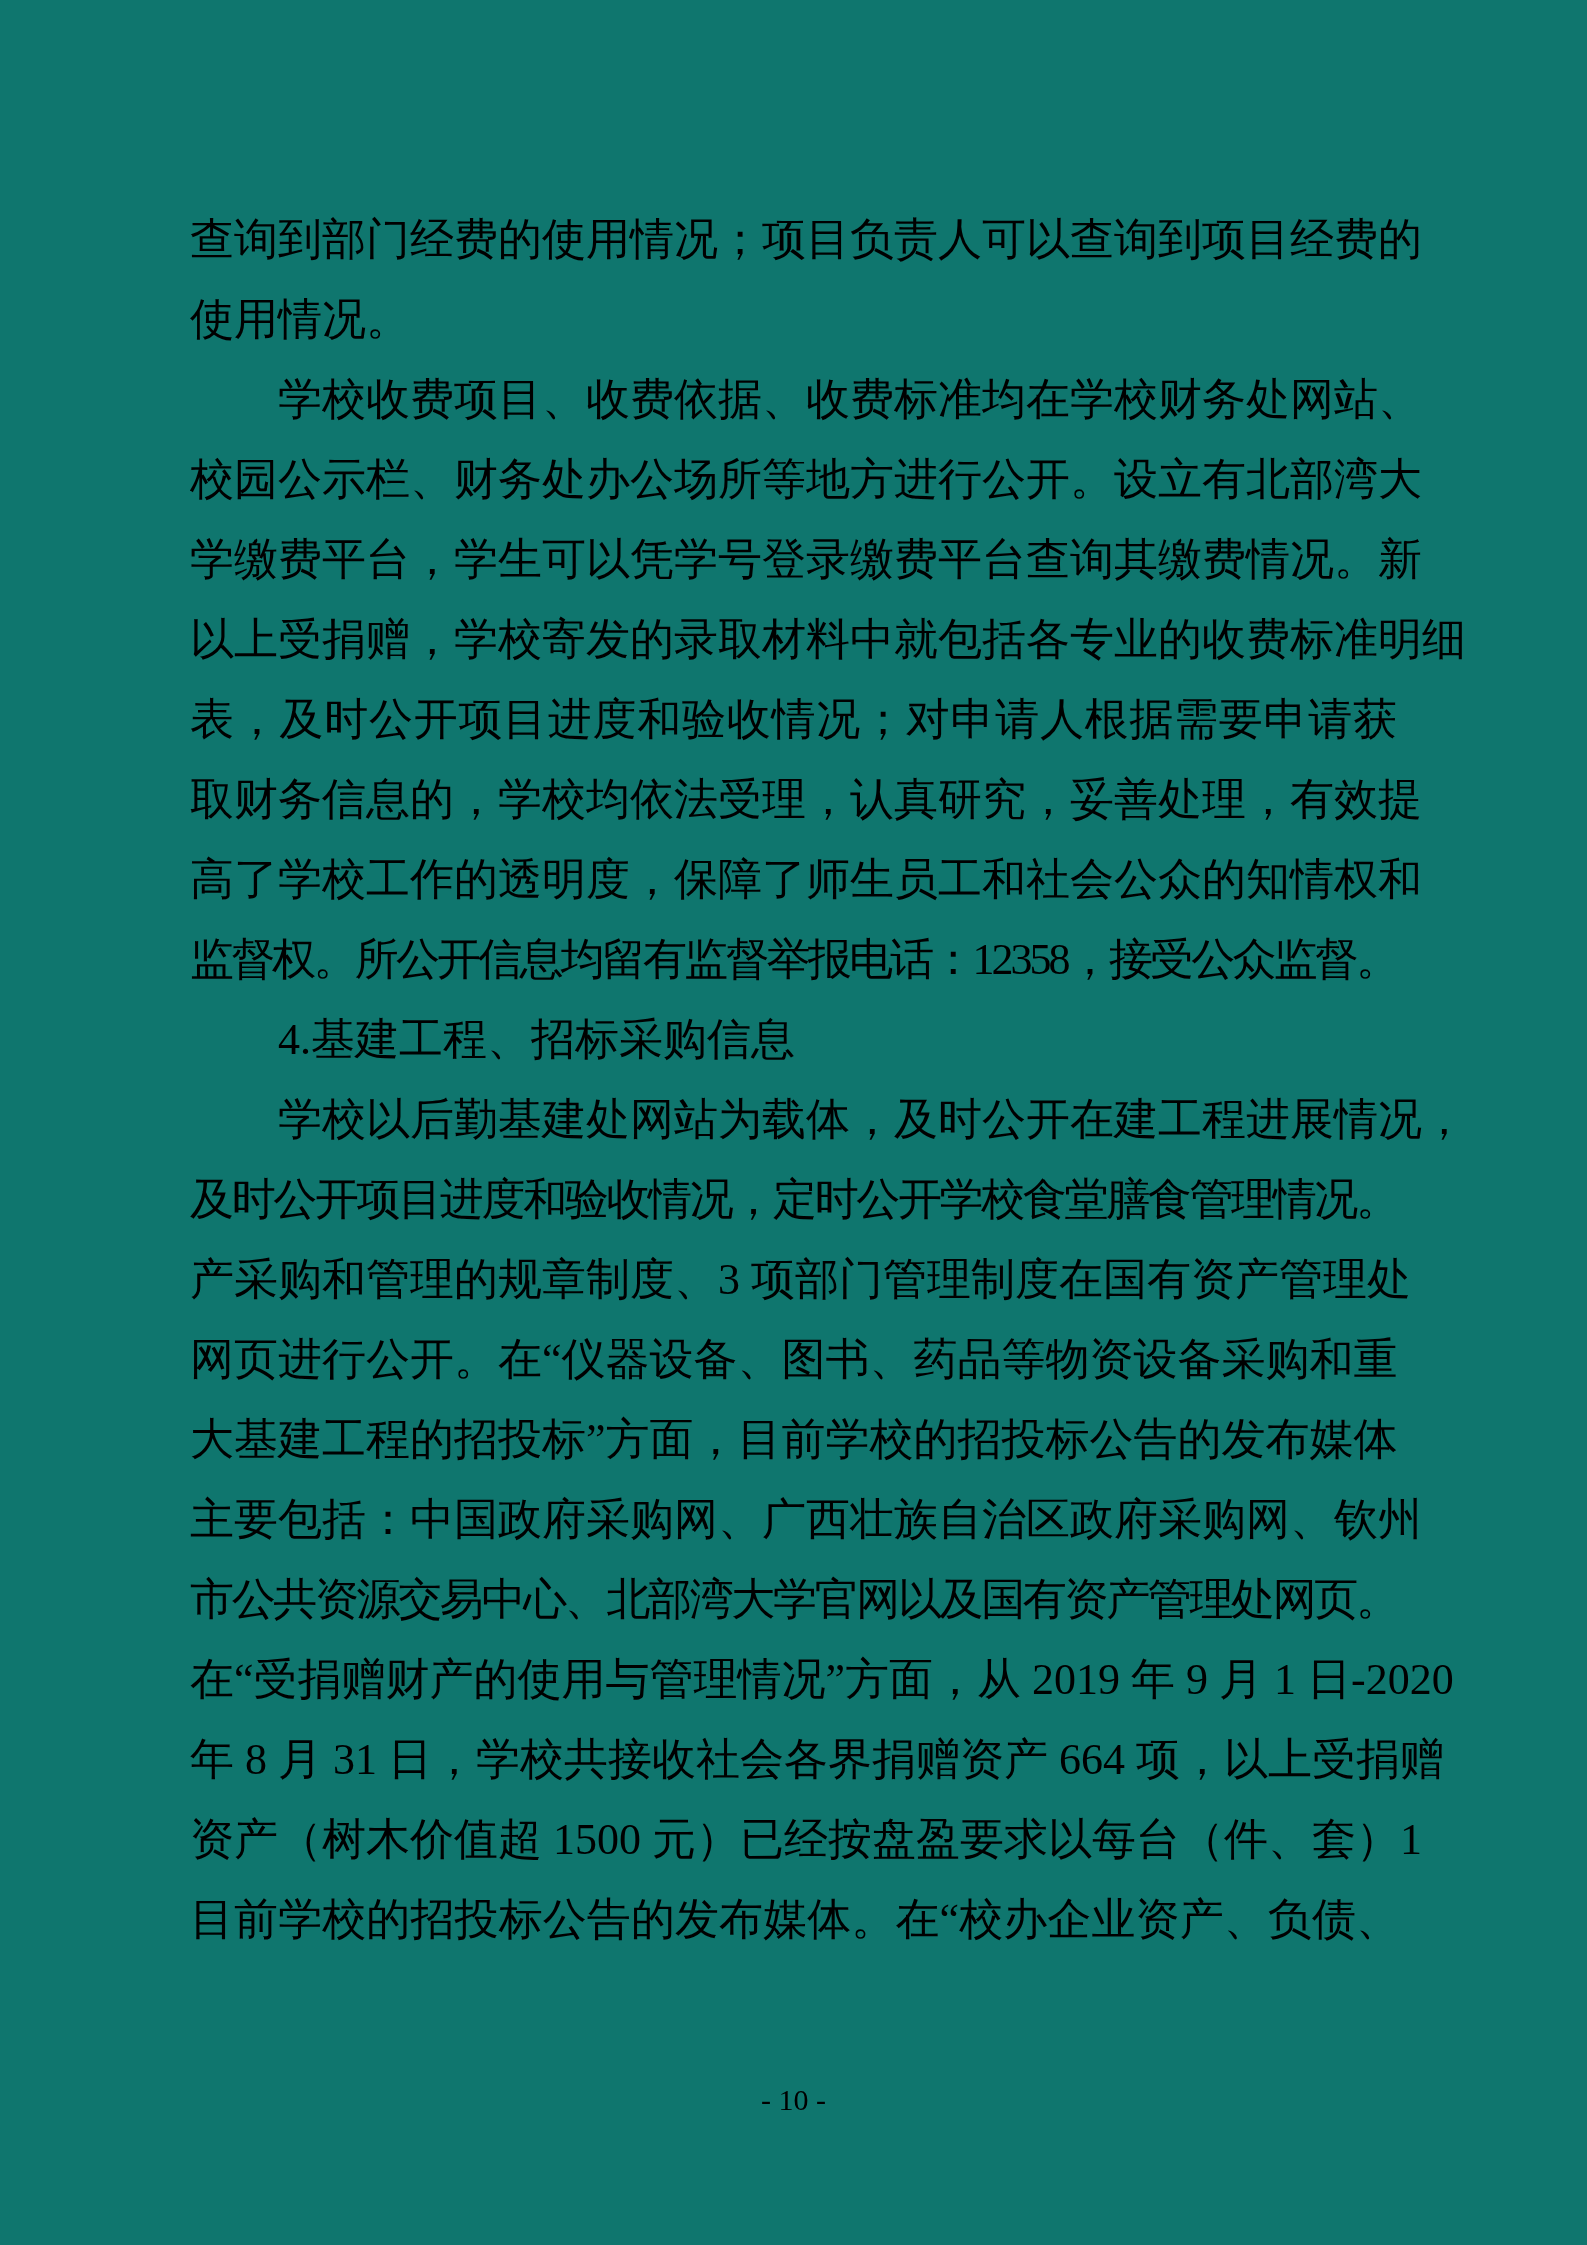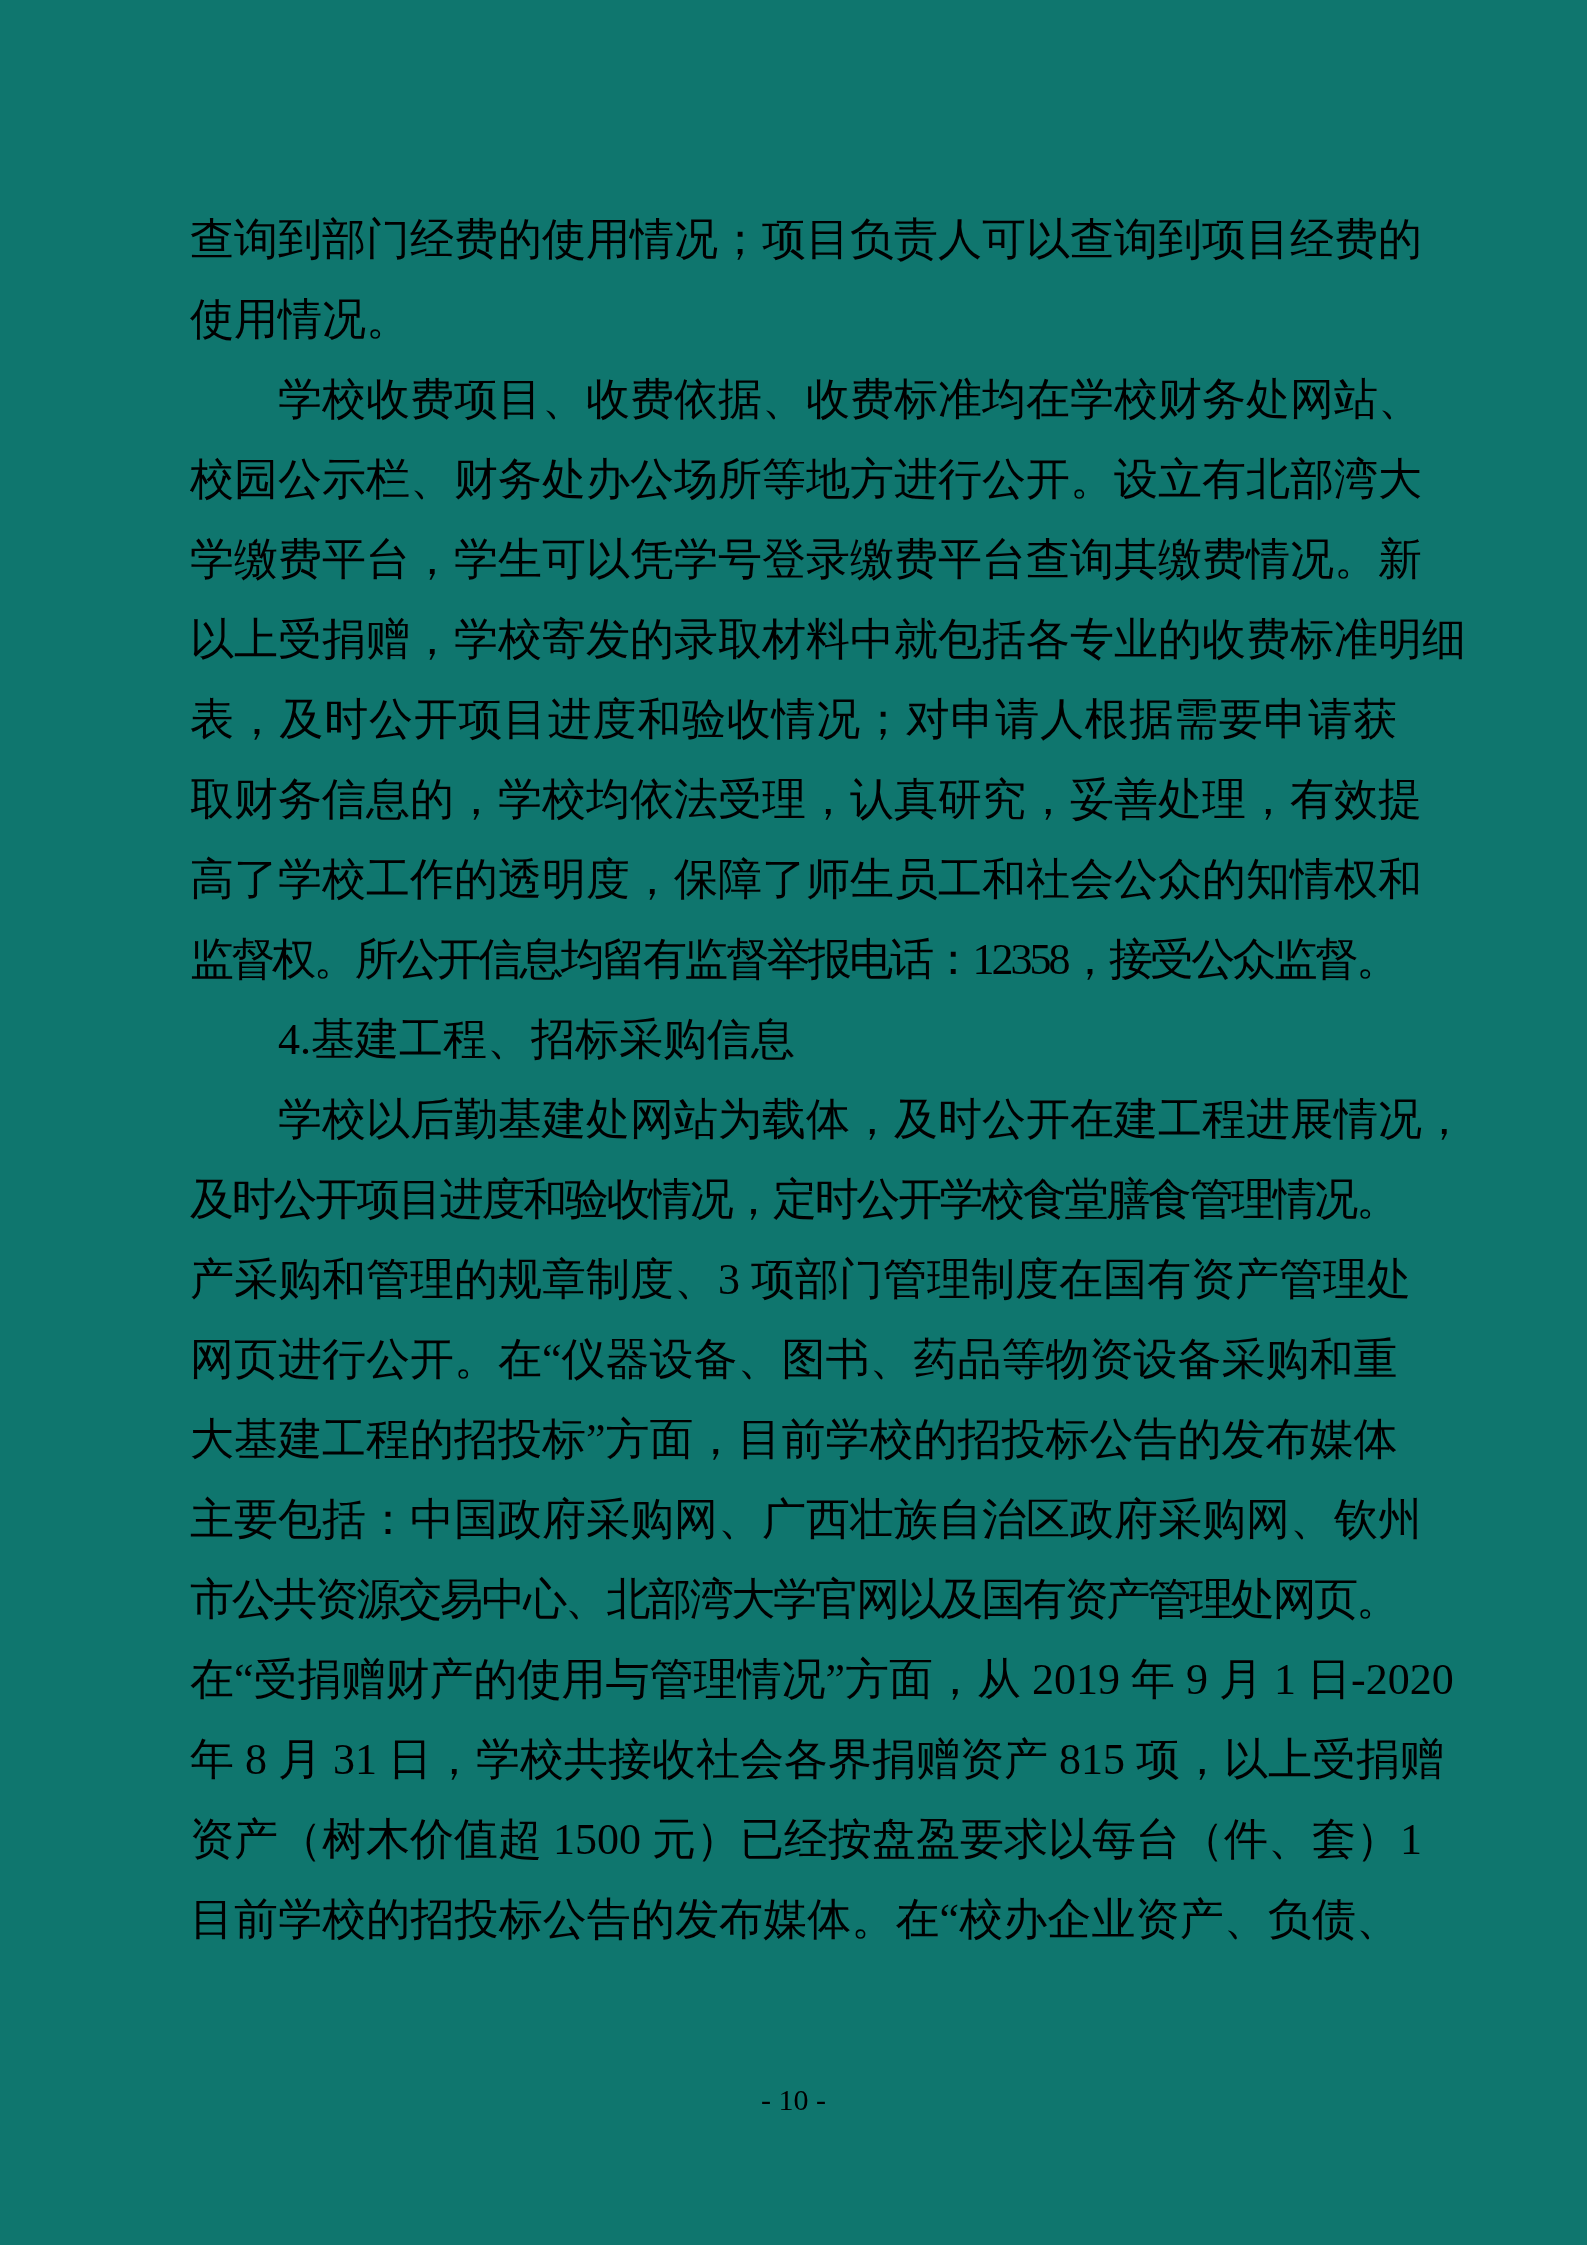--- a/index.html
+++ b/index.html
@@ -67,18 +67,18 @@
     <div class="line tight">监督权。所公开信息均留有监督举报电话：12358，接受公众监督。</div>
     <div class="line indent end">4.基建工程、招标采购信息</div>
     <div class="line indent">学校以后勤基建处网站为载体，及时公开在建工程进展情况，</div>
     <div class="line tight">及时公开项目进度和验收情况，定时公开学校食堂膳食管理情况。</div>
     <div class="line">产采购和管理的规章制度、3 项部门管理制度在国有资产管理处</div>
     <div class="line">网页进行公开。在“仪器设备、图书、药品等物资设备采购和重</div>
     <div class="line">大基建工程的招投标”方面，目前学校的招投标公告的发布媒体</div>
     <div class="line">主要包括：中国政府采购网、广西壮族自治区政府采购网、钦州</div>
     <div class="line tight">市公共资源交易中心、北部湾大学官网以及国有资产管理处网页。</div>
     <div class="line">在“受捐赠财产的使用与管理情况”方面，从 2019 年 9 月 1 日-2020</div>
-    <div class="line">年 8 月 31 日，学校共接收社会各界捐赠资产 815 项，以上受捐赠</div>
+    <div class="line">年 8 月 31 日，学校共接收社会各界捐赠资产 664 项，以上受捐赠</div>
     <div class="line">资产（树木价值超 1500 元）已经按盘盈要求以每台（件、套）1</div>
     <div class="line tight">目前学校的招投标公告的发布媒体。在“校办企业资产、负债、</div>
   </div>
   <div class="footer">- 10 -</div>
 </div>
 
 </body></html>

